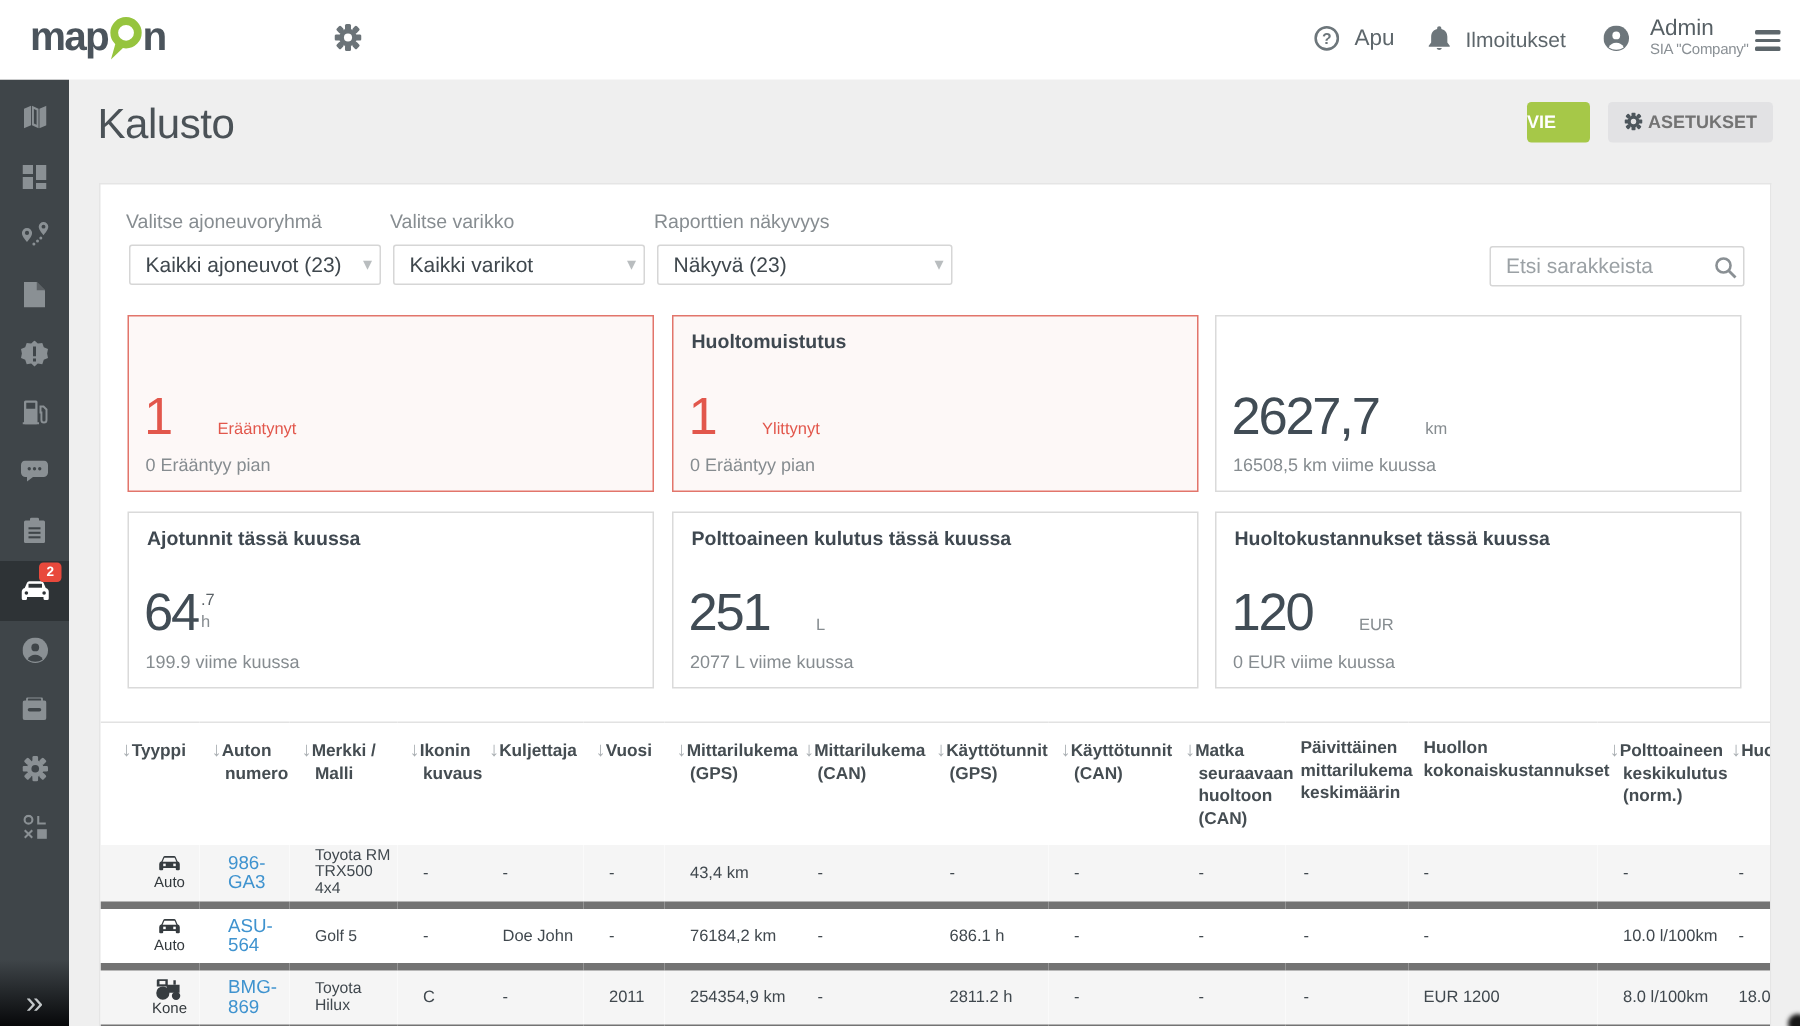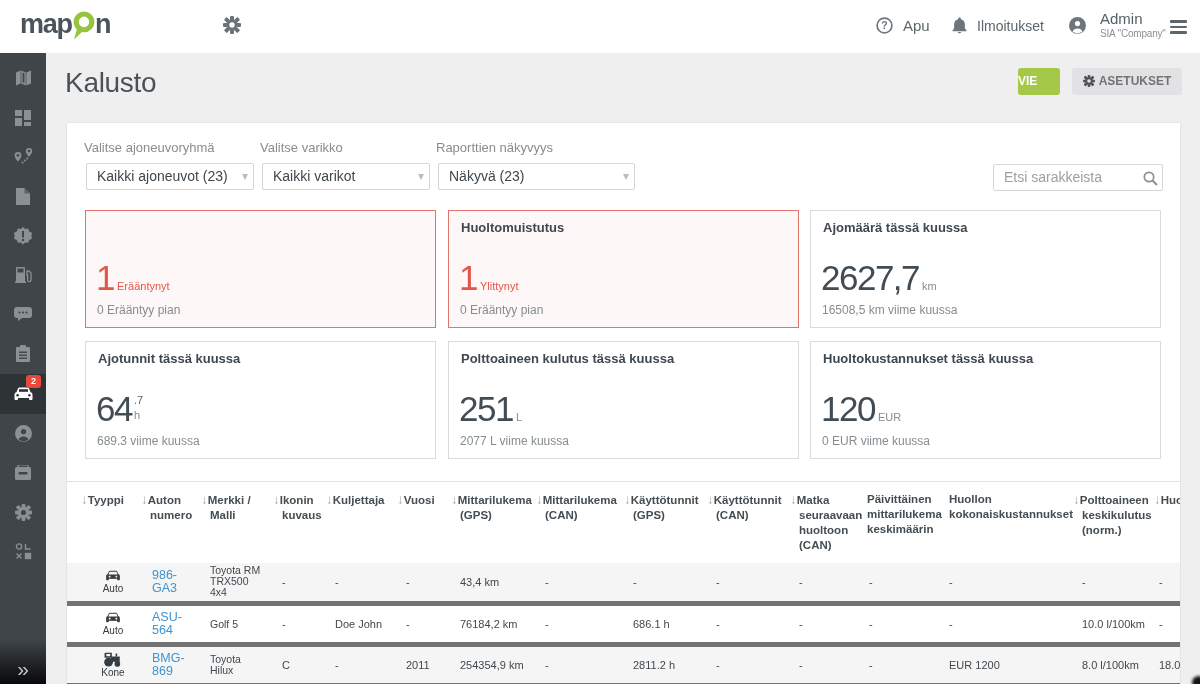--- a/index.html
+++ b/index.html
@@ -40,21 +40,21 @@
 .fsel:after { content:"▾"; position:absolute; right:5px; top:0; color:#b9bdbf; font-size:12px; }
 #search { position:absolute; left:926px; top:41px; width:170px; height:27px; border:1px solid #d6d6d6; border-radius:2px; font-size:14px; color:#9ba1a5; line-height:25px; padding-left:10px; }
 #search svg { position:absolute; right:4px; top:6px; }
 
 .card { position:absolute; width:351px; height:118px; background:#fff; border:1px solid #dadada; padding:9px 12px; }
 .card.red { border-color:#e2756b; background:#fdf8f7; }
 .ctitle { font-size:13px; font-weight:bold; color:#3f4850; }
 .cnote { position:absolute; left:11px; bottom:10px; font-size:12px; color:#868c90; }
 .cnum { position:absolute; left:10px; bottom:31px; font-size:35px; font-weight:300; color:#414c55; letter-spacing:-1.5px; line-height:36px; }
 .card.red .cnum { color:#e2574c; }
-.cunit { font-size:11px; letter-spacing:0; line-height:11px; }
+.cunit { font-size:11px; letter-spacing:0; line-height:11px;margin-left:28px; }
 .supsub { position:absolute; left:38px; top:0px; width:20px; height:36px; font-size:11px; letter-spacing:0; line-height:11px; }
 .supsub span { position:absolute; left:0; }
 .supsub span:first-child { top:4px; }
 .supsub span:last-child { top:19px; }
 
 #tbl { position:absolute; left:0px; top:358px; width:1115px; border-collapse:collapse; table-layout:fixed; }
 #tbl th { border-top:1px solid #e2e2e2; font-size:11.5px; line-height:15px; color:#454d52; text-align:left; vertical-align:top; padding:10px 0 0 17px; text-indent:-9px; height:81px; font-weight:bold; }
 #tbl td { font-size:11px; color:#40484e; padding:2px 0 2px 17px; height:41px; border-bottom:5px solid #737373; overflow:hidden; }
 #tbl tr.odd td { background:#f5f5f5; }
 .arr { color:#a9aeb2; font-weight:normal; font-size:13.5px; }
@@ -287,31 +287,30 @@
     <div class="card red" style="left:18px; top:87px">
       <div class="cnum">1<span class="cunit">&nbsp;Erääntynyt</span></div>
       <div class="cnote">0 Erääntyy pian</div>
     </div>
     <div class="card red" style="left:381px; top:87px">
       <div class="ctitle">Huoltomuistutus</div>
       <div class="cnum">1<span class="cunit">&nbsp;Ylittynyt</span></div>
       <div class="cnote">0 Erääntyy pian</div>
     </div>
     <div class="card" style="left:743px; top:87px">
-      <div class="ctitle">Ajomäärä tässä kuussa</div>
       <div class="cnum">2627,7<span class="cunit" style="color:#868c90">&nbsp;km</span></div>
       <div class="cnote">16508,5 km viime kuussa</div>
     </div>
     <div class="card" style="left:18px; top:218px">
       <div class="ctitle">Ajotunnit tässä kuussa</div>
       <div class="cnum">64<span class="supsub">
             <span style="color:#5a6166">.7</span>
             <span style="color:#868c90">h</span>
           </span></div>
-      <div class="cnote">689.3 viime kuussa</div>
+      <div class="cnote">199.9 viime kuussa</div>
     </div>
     <div class="card" style="left:381px; top:218px">
       <div class="ctitle">Polttoaineen kulutus tässä kuussa</div>
       <div class="cnum">251<span class="cunit" style="color:#868c90">&nbsp;L</span></div>
       <div class="cnote">2077 L viime kuussa</div>
     </div>
     <div class="card" style="left:743px; top:218px">
       <div class="ctitle">Huoltokustannukset tässä kuussa</div>
       <div class="cnum">120<span class="cunit" style="color:#868c90">&nbsp;EUR</span></div>
       <div class="cnote">0 EUR viime kuussa</div>

